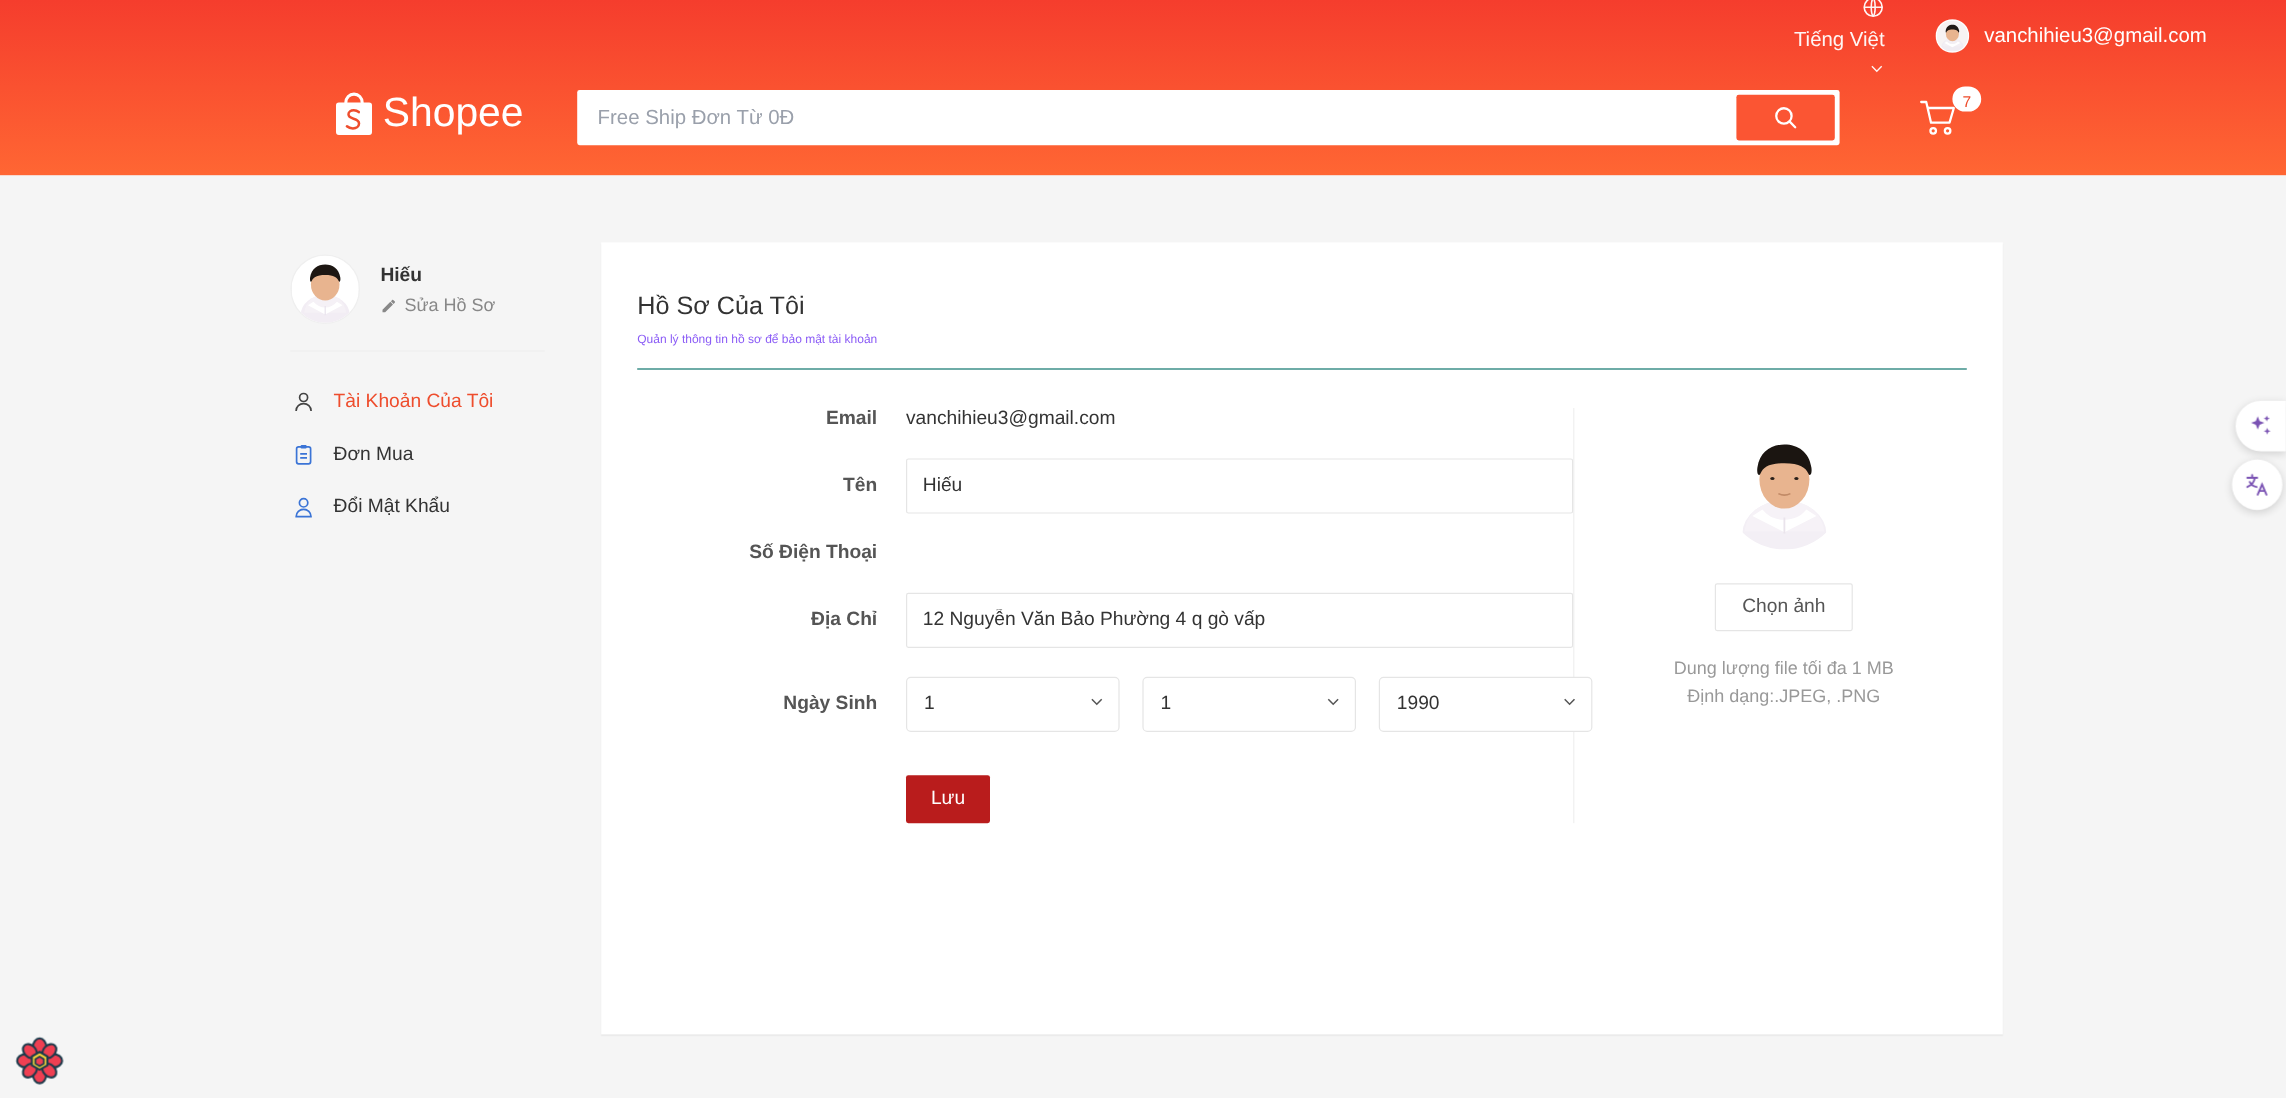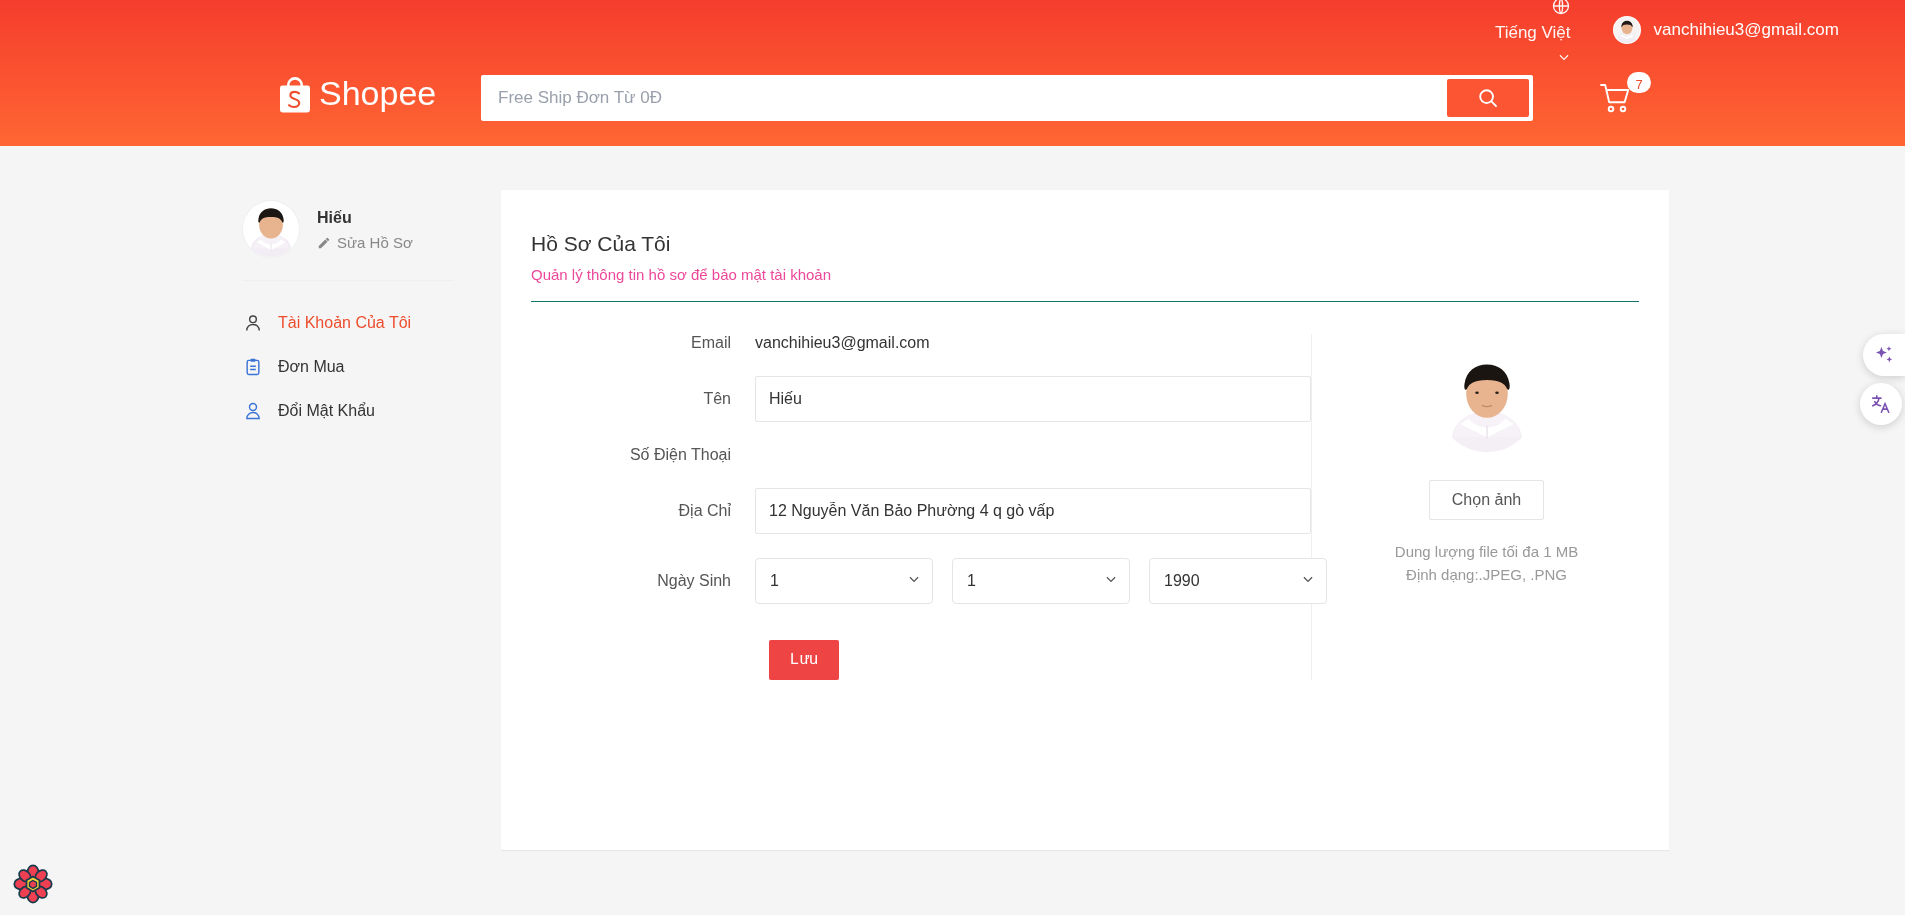--- a/index.html
+++ b/index.html
@@ -73,21 +73,21 @@
   .cart-badge {
     position: absolute; top: -3px; right: -12px;
     background: #fff; color: #ee4d2d;
     border-radius: 11px; min-width: 24px; height: 21px;
     font-size: 13px; line-height: 21px; text-align: center;
     padding: 0 6px; border: 2px solid #fff; font-weight: 400;
   }
 
   
   .page {
-    display: flex; padding: 44px 0 0 0;
+    display: flex; padding: 56px 0 0 0;
     width: 1599px;
   }
   .sidebar {
     width: 232px; margin-left: 242px; flex: 0 0 232px;
     padding-top: 10px;
   }
   .user-card { display: flex; align-items: center; gap: 17px; padding-bottom: 22px; }
   .user-avatar {
     width: 58px; height: 58px; border-radius: 50%; overflow: hidden;
     background: #f2f2f2; flex: 0 0 58px; border: 1px solid #efefef;
@@ -111,34 +111,34 @@
 
   
   .main-card {
     background: #fff; margin-left: 27px;
     width: 1168px; min-height: 660px;
     padding: 22px 30px 40px 30px;
     box-shadow: 0 1px 1px 0 rgba(0,0,0,.05);
   }
   .card-head { padding: 16px 0 18px 0; border-bottom: 1px solid #0f766e; }
   .card-title { font-size: 21px; color: #333; font-weight: 400; line-height: 1.5; }
-  .card-sub { font-size: 15px; color: #ec4899; margin-top: 6px; }
+  .card-sub { font-size: 10px; color: #8b5cf6; margin-top: 6px; }
 
   .card-body { display: flex; padding-top: 32px; }
   .form-col { flex: 1 1 auto; max-width: 780px; padding-right: 20px; }
   .avatar-col {
     flex: 0 0 350px; border-left: 1px solid #efefef;
     display: flex; flex-direction: column; align-items: center;
     padding: 12px 20px 0 20px;
   }
 
   .form-row { display: flex; align-items: center; margin-bottom: 24px; }
   .form-label {
     flex: 0 0 224px; text-align: right; padding-right: 24px;
-    color: #555; font-size: 16px;
+    color: #555; font-size: 16px; font-weight: bold;
   }
   .form-static { font-size: 16px; color: #333; }
   .form-input {
     flex: 0 0 556px; height: 46px;
     border: 1px solid #e5e5e5; border-radius: 2px;
     padding: 0 13px; font-size: 16px; color: #333;
     font-family: "Liberation Sans", sans-serif;
     outline: none; background: #fff;
   }
 
@@ -158,25 +158,24 @@
     position: absolute; right: 12px; top: 50%; transform: translateY(-50%);
     pointer-events: none; display: block;
   }
   .sel-day { width: 178px; }
   .sel-month { width: 178px; }
   .sel-year { width: 178px; }
 
   .save-row { display: flex; margin-top: 36px; }
   .save-spacer { flex: 0 0 224px; }
   .btn-save {
-    background: #ef4444; color: #fff; border: 0; border-radius: 2px;
+    background: #b91c1c; color: #fff; border: 0; border-radius: 2px;
     min-width: 70px; height: 40px; padding: 0 20px;
     font-size: 16px; cursor: pointer;
-    font-family: Liberation Mono, monospace;
-    margin-left: 14px;
+    font-family: Liberation Sans, sans-serif;
   }
 
   .big-avatar {
     width: 100px; height: 100px; border-radius: 50%;
     overflow: hidden; background: #fff; margin-top: 6px;
   }
   .big-avatar svg { display:block; width: 100%; height: 100%; }
   .btn-choose {
     margin-top: 28px; background: #fff; border: 1px solid #e5e5e5;
     border-radius: 2px; height: 40px; padding: 0 22px;

